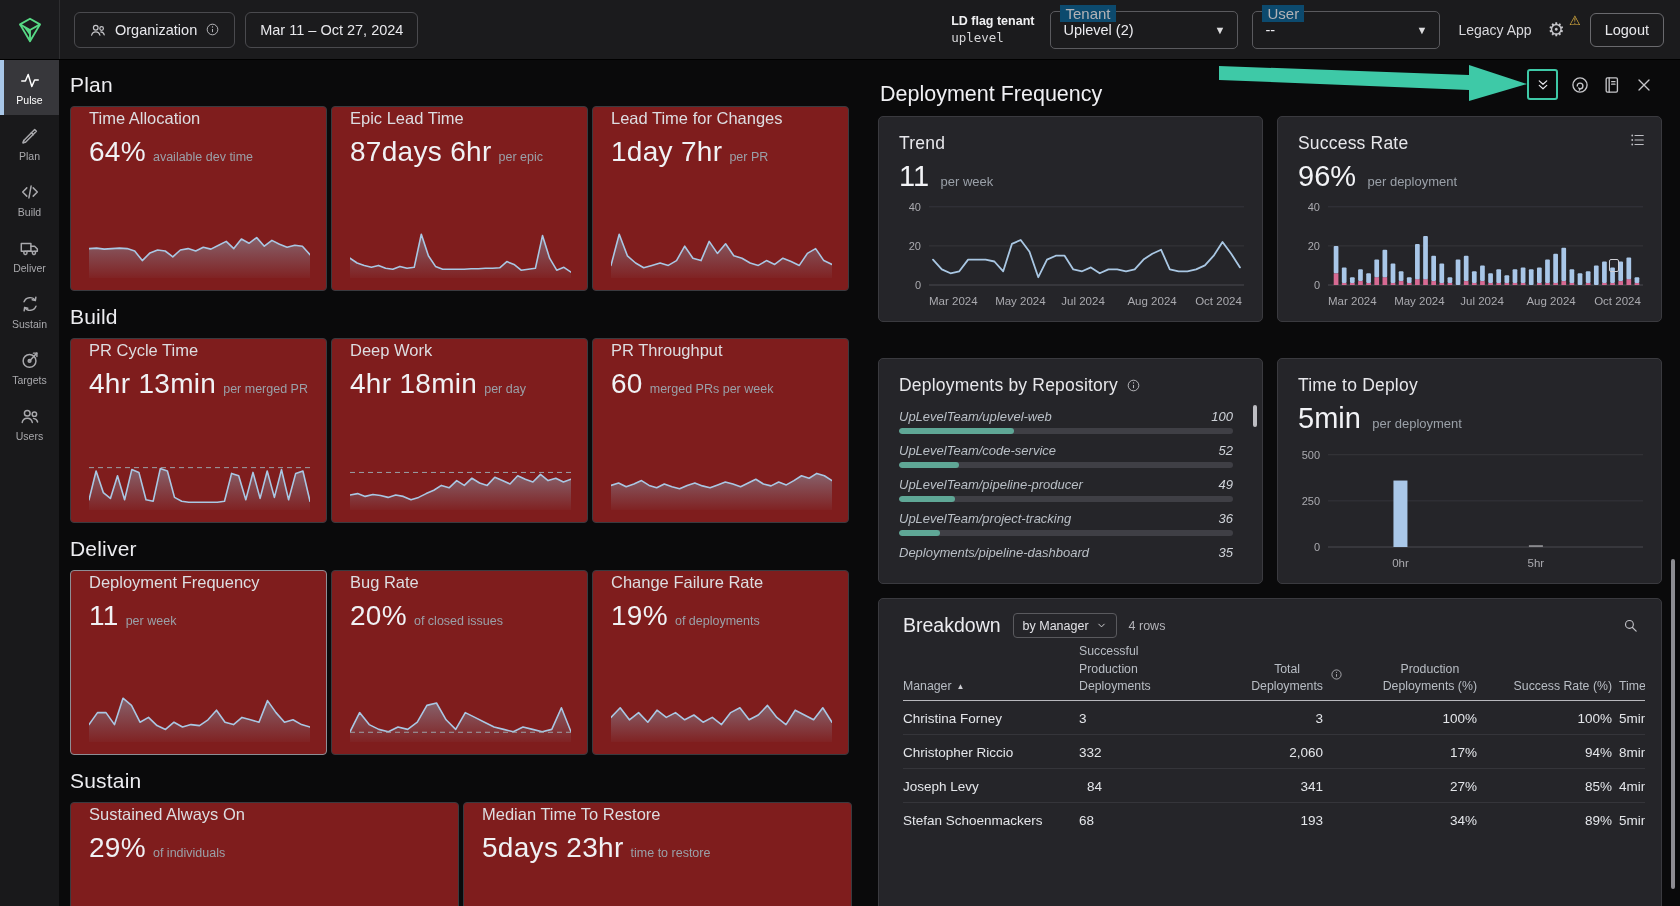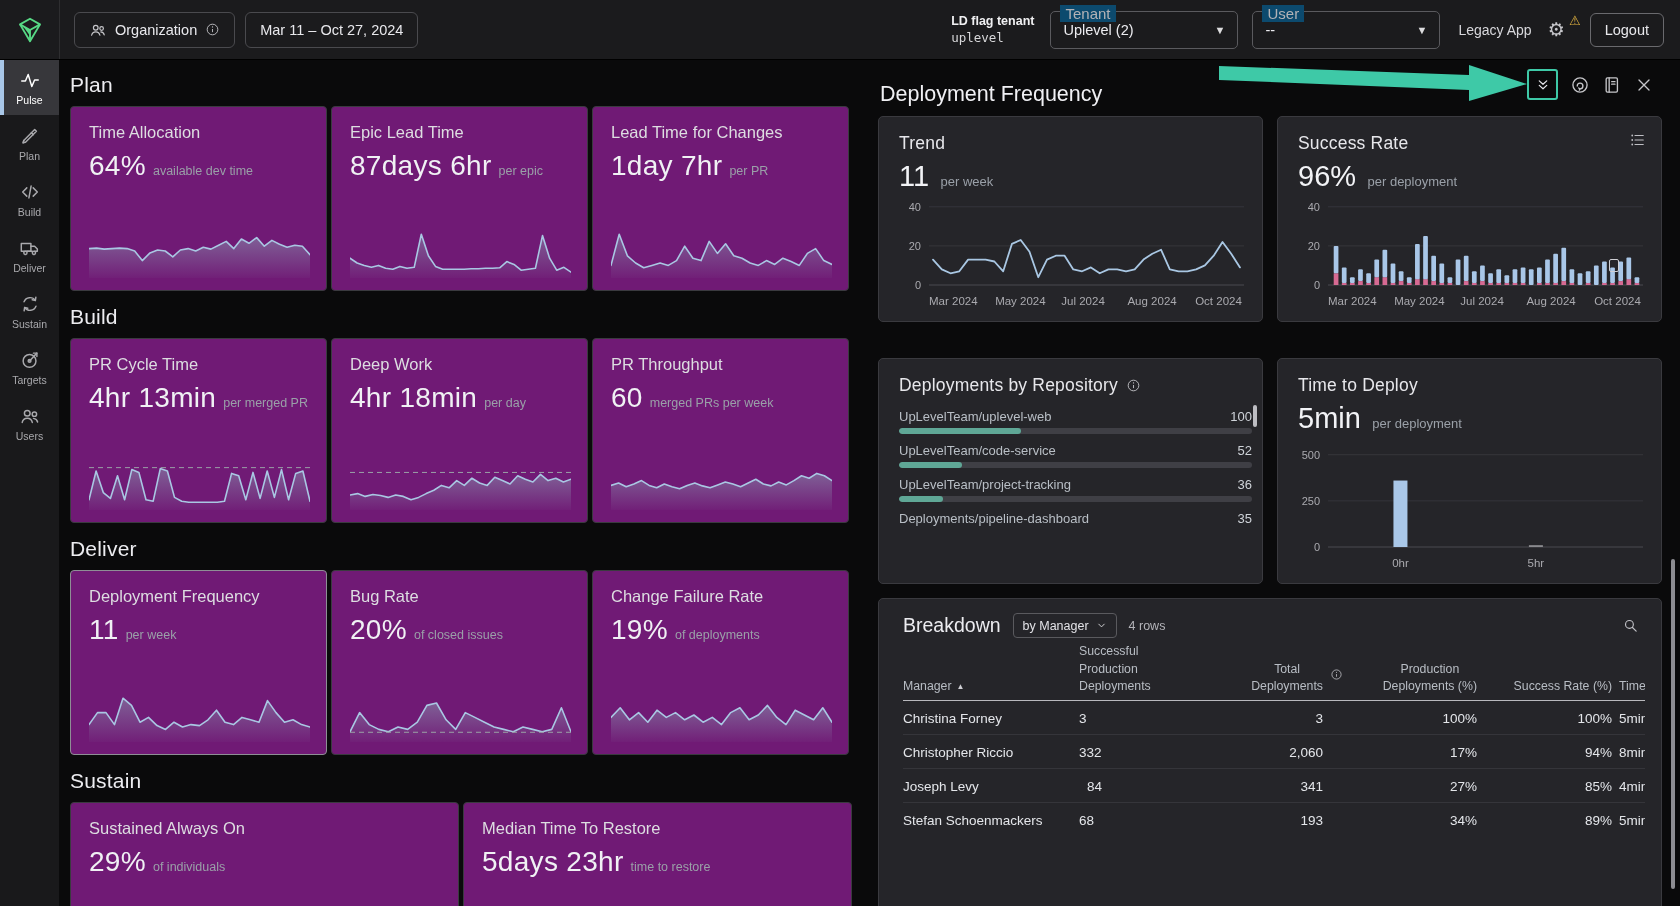--- a/index.html
+++ b/index.html
@@ -37,22 +37,22 @@
   .side-item .lbl{font-size:10.5px;}
   .side-item svg{width:22px;height:22px;stroke:currentColor;fill:none;stroke-width:1.6;
                  stroke-linecap:round;stroke-linejoin:round;}
   .side-item.active{background:#37373b;color:#ffffff;}
   .side-item.active::before{content:"";position:absolute;left:0;top:0;bottom:0;width:4px;background:#a9c7e8;}
   
   .left-panel{position:absolute;left:59px;top:59px;width:806px;bottom:0;overflow:hidden;background:#0a0a0b;}
   .sect{margin:0 0 0 11px;}
   .sect h2{margin:14px 0 9px 0;font-size:21px;font-weight:400;color:#ececf0;letter-spacing:.2px;}
   .cards-row{display:flex;gap:4px;}
-  .card{width:257px;height:185px;background:#701a75;border:1px solid #3a3a3f;border-radius:4px;
-        position:relative;box-sizing:border-box;padding:16px 18px 0 18px;cursor:pointer;}
+  .card{width:257px;height:185px;background:#7f1d1d;border:1px solid #3a3a3f;border-radius:4px;
+        position:relative;box-sizing:border-box;padding:2px 18px 0 18px;cursor:pointer;}
   .card.wide{width:389px;}
   .card.sel{border-color:#8e8e95;}
   .c-title{font-size:16.5px;color:#dddde1;}
   .c-val{margin-top:8px;white-space:nowrap;}
   .c-val .big{font-size:28px;color:#f0f1f4;letter-spacing:.3px;}
   .c-val .unit{font-size:12.5px;color:#9aa0a8;margin-left:7px;}
   .spark{position:absolute;left:18px;right:18px;bottom:12px;}
   
   .right-panel{position:absolute;left:865px;top:59px;right:0;bottom:0;background:#0a0a0b;overflow:hidden;}
   .rp-title{position:absolute;left:15px;top:9px;font-size:21.5px;font-weight:400;color:#f0f0f4;}
@@ -74,21 +74,21 @@
   .r-title{font-size:17.5px;color:#e7e7eb;letter-spacing:.2px;display:flex;align-items:center;gap:8px;}
   .r-val{margin-top:6px;white-space:nowrap;}
   .r-val .big{font-size:29px;color:#f2f3f6;}
   .r-val .unit{font-size:13px;color:#9aa0a8;margin-left:7px;}
   .corner-ic{position:absolute;right:14px;top:14px;width:18px;height:18px;color:#bfbfc4;cursor:pointer;}
   .corner-ic svg{width:100%;height:100%;stroke:currentColor;fill:none;stroke-width:1.5;stroke-linecap:round;}
   .axis-chart{position:absolute;left:12px;bottom:8px;}
   .info-ic{width:15px;height:15px;color:#c9c9ce;display:inline-block;}
   .info-ic svg{width:100%;height:100%;stroke:currentColor;fill:none;stroke-width:1.4;}
   
-  .repo-list{position:absolute;left:20px;right:10px;top:50px;}
+  .repo-list{position:absolute;left:20px;right:29px;top:50px;font-style:italic;}
   .repo-item{position:relative;height:34px;}
   .repo-name{font-size:13px;color:#b9bfc6;}
   .repo-val{position:absolute;right:0;top:0;font-size:13px;color:#cfd3d9;}
   .repo-track{margin-top:4px;height:6px;border-radius:3px;background:#3f3f45;overflow:hidden;}
   .repo-fill{height:100%;border-radius:3px;background:#5fa796;}
   .repo-scroll{position:absolute;right:5px;top:46px;width:4px;height:22px;border-radius:2px;background:#bdbdc2;}
   
   .bd-head{display:flex;align-items:center;gap:12px;}
   .bd-title{font-size:19.5px;color:#ececf0;font-weight:400;}
   .bd-select{border:1px solid #5a5a5e;border-radius:4px;height:23px;display:flex;align-items:center;
@@ -565,20 +565,27 @@
           </div>
         </div>
         <div class="repo-item">
           <div class="repo-name">UpLevelTeam/code-service</div>
           <div class="repo-val">52</div>
           <div class="repo-track">
             <div class="repo-fill" style="width: 17.9%;"></div>
           </div>
         </div>
         <div class="repo-item">
+          <div class="repo-name">UpLevelTeam/pipeline-producer</div>
+          <div class="repo-val">49</div>
+          <div class="repo-track">
+            <div class="repo-fill" style="width: 16.9%;"></div>
+          </div>
+        </div>
+        <div class="repo-item">
           <div class="repo-name">UpLevelTeam/project-tracking</div>
           <div class="repo-val">36</div>
           <div class="repo-track">
             <div class="repo-fill" style="width: 12.4%;"></div>
           </div>
         </div>
         <div class="repo-item">
           <div class="repo-name">Deployments/pipeline-dashboard</div>
           <div class="repo-val">35</div>
         </div>

